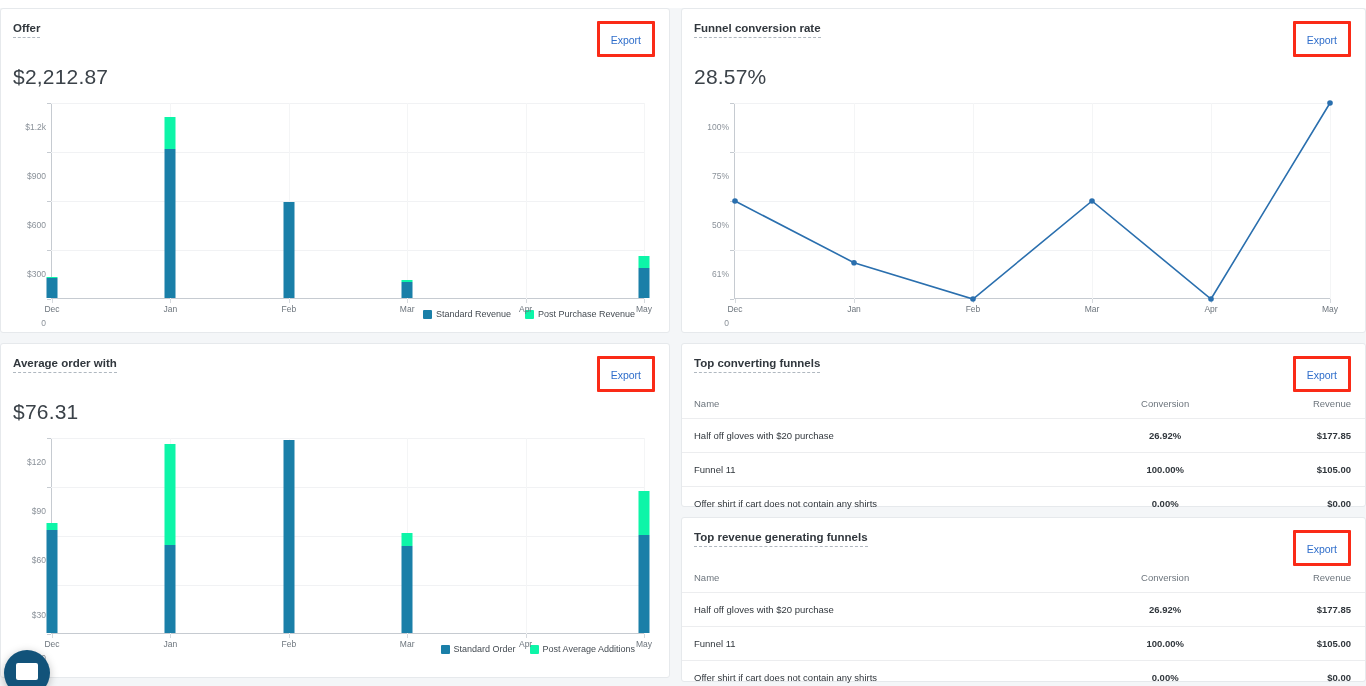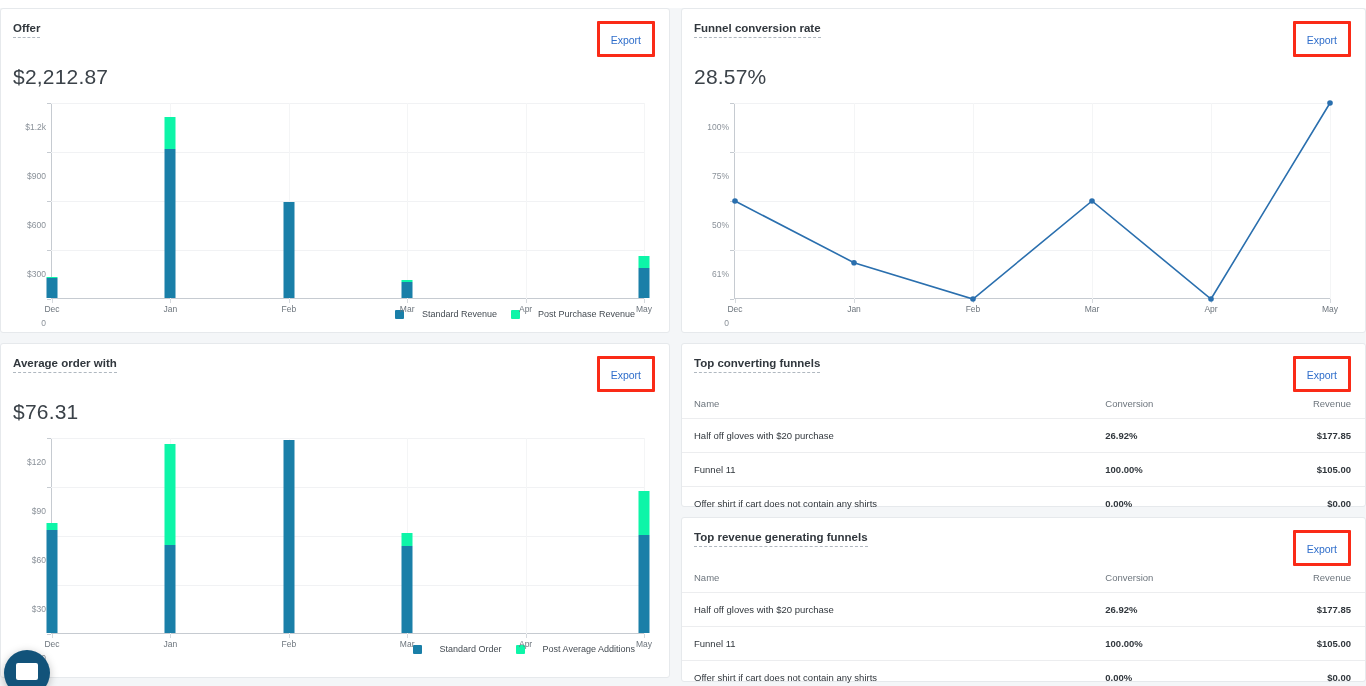--- a/index.html
+++ b/index.html
@@ -83,35 +83,35 @@
   }
   .xtickmark { position: absolute; bottom: -4px; width: 1px; height: 4px; background: #d5d9dd; }
   .vgrid { position: absolute; top: 0; bottom: 0; width: 1px; background: #f4f5f6; }
   .bar-stack { position: absolute; bottom: 1px; width: 11px; transform: translateX(-50%); }
   .seg { width: 100%; display: block; }
   .legend {
     display: flex; justify-content: flex-end; gap: 14px;
     padding: 10px 22px 8px 0; font-size: 9px; color: #444b52;
     align-items: center;
   }
-  .legend-item { display: flex; align-items: center; gap: 18px; }
+  .legend-item { display: flex; align-items: center; gap: 4px; }
   .swatch { width: 9px; height: 9px; border-radius: 1px; display: inline-block; }
 
   
   .tbl { width: 100%; border-collapse: collapse; }
   .tbl th {
     font-size: 9.5px; font-weight: normal; color: #6d757d;
     text-align: left; padding: 6px 14px 9px 12px;
     border-bottom: 1px solid #ecedef;
   }
   .tbl td {
     font-size: 9.5px; color: #31373d; padding: 11px 14px 11px 12px;
     border-bottom: 1px solid #ecedef;
   }
-  .tbl th.num, .tbl td.num { text-align: left; }
+  .tbl th.num, .tbl td.num { text-align: center; }
   .tbl th.rev, .tbl td.rev { text-align: right; padding-right: 14px; }
   td.num, td.rev { font-weight: bold; }
 
   .chat-bubble {
     position: absolute; left: 4px; bottom: -14px;
     width: 46px; height: 46px; border-radius: 50%;
     background: #12537a;
     box-shadow: 0 2px 8px rgba(0,0,0,.25);
   }
   .chat-bubble::after {
@@ -214,21 +214,21 @@
         </div>
         <div class="big-value">$76.31</div>
         <div class="chart-area">
           <div class="plot" id="plot-average-order-value" style="height:196px;margin-left:38px;margin-right:12px;">
               <div class="axis-y"></div>
               <div class="axis-x"></div>
               <div class="ytick-mark" style="top:196px"></div>
               <div class="ytick" style="top:196px">0</div>
               <div class="gridline" style="top:147px"></div>
               <div class="ytick-mark" style="top:147px"></div>
-              <div class="ytick" style="top:147px">$30</div>
+              <div class="ytick" style="top:153px">$30</div>
               <div class="gridline" style="top:98px"></div>
               <div class="ytick-mark" style="top:98px"></div>
               <div class="ytick" style="top:98px">$60</div>
               <div class="gridline" style="top:49px"></div>
               <div class="ytick-mark" style="top:49px"></div>
               <div class="ytick" style="top:49px">$90</div>
               <div class="gridline" style="top:0px"></div>
               <div class="ytick-mark" style="top:0px"></div>
               <div class="ytick" style="top:0px">$120</div>
               <div class="xtickmark" style="left:1px"></div>

